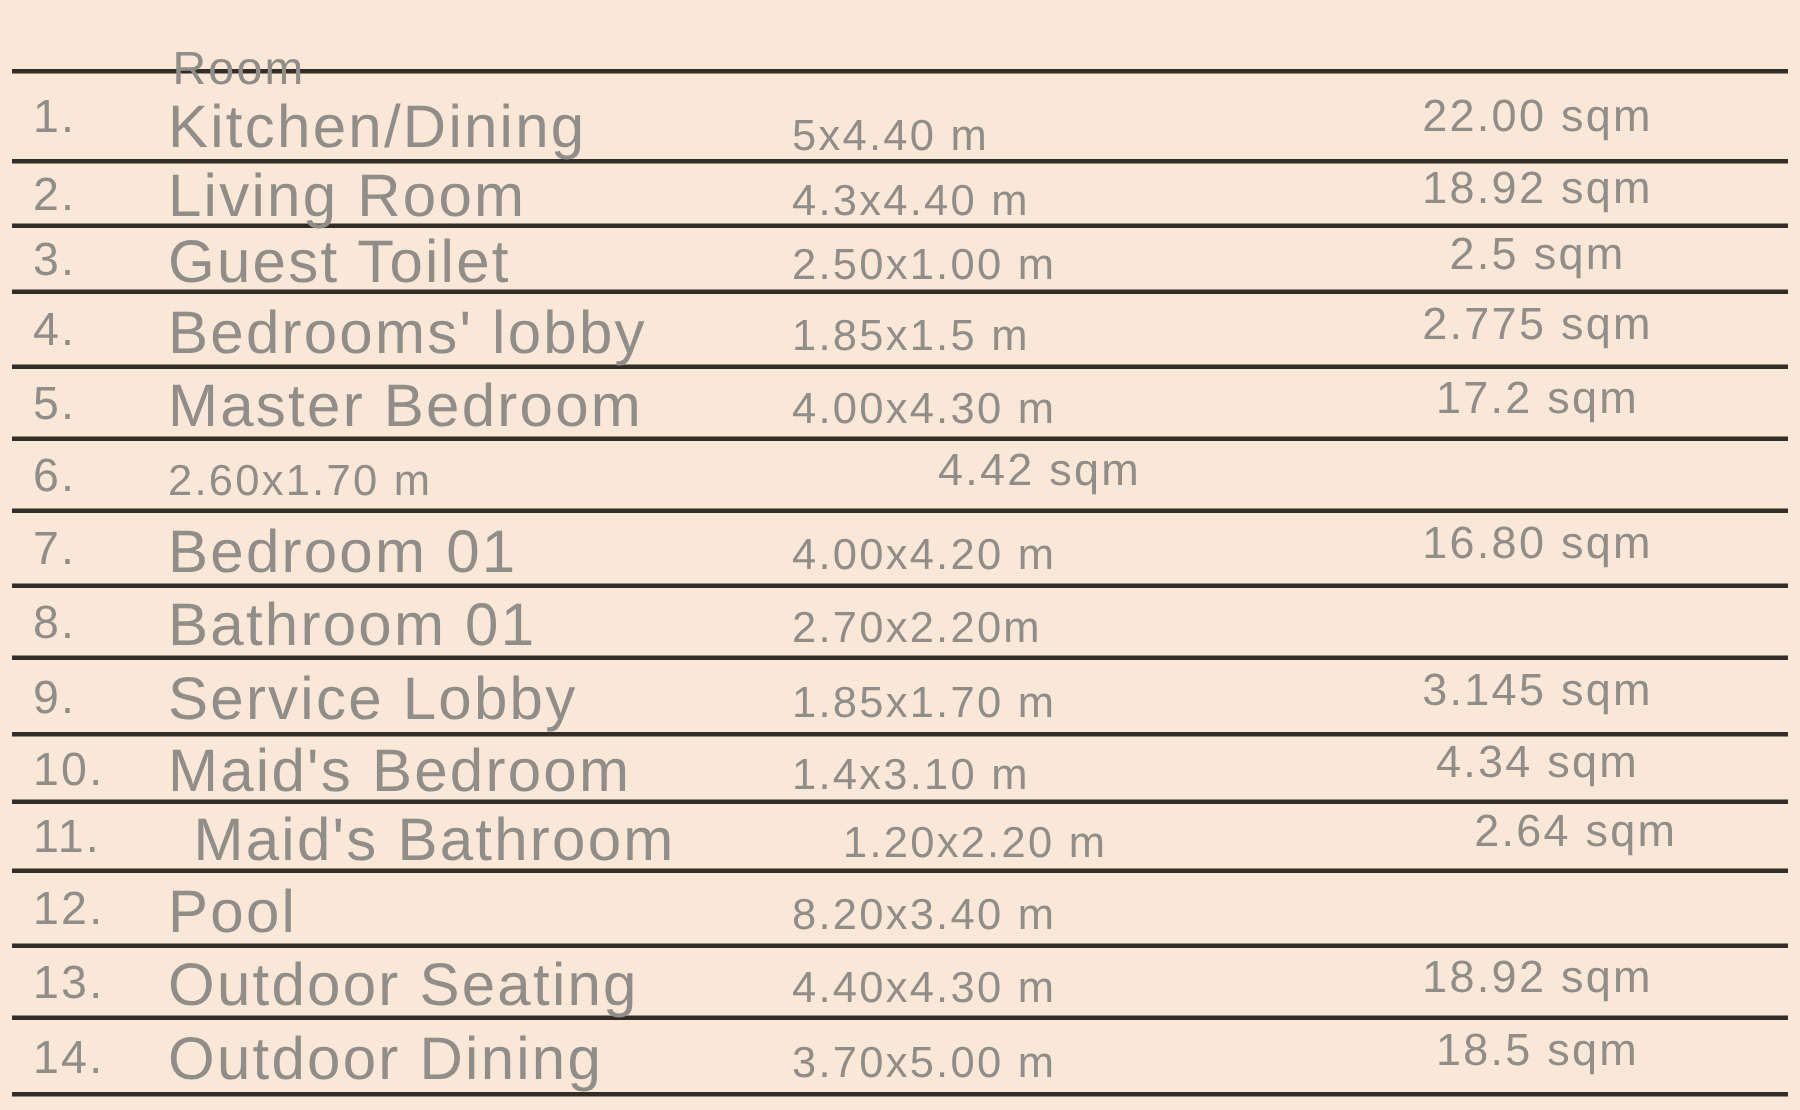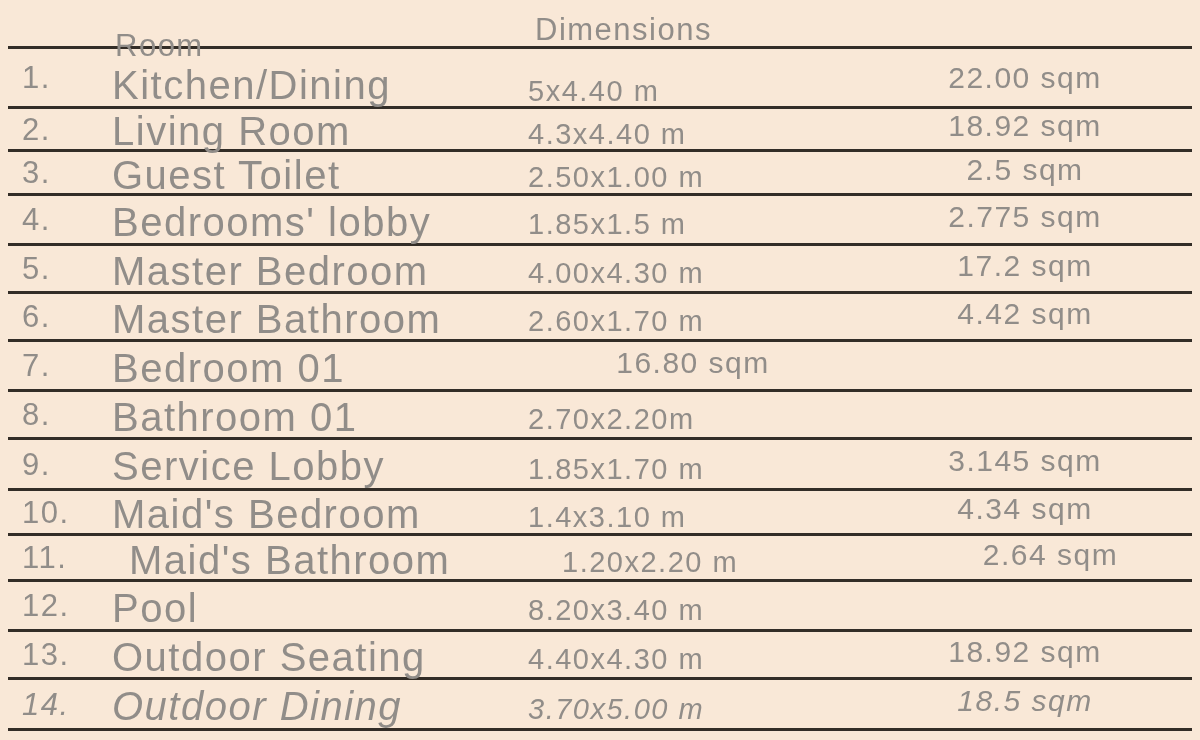--- a/index.html
+++ b/index.html
@@ -42,21 +42,20 @@
   .header-row .c-room { padding-left: 3px; margin-top: 32px; }
   .header-row .c-dim  { padding-left: 7px; }
 </style>
 </head>
 <body style="--background: #f9e8d7; --text: #918d89; --line: #332d27;">
 
 <div class="table">
   <div class="row header-row">
     <div class="cell c-no"></div>
     <div class="cell c-room">Room</div>
-    <div class="cell c-dim">Dimensions</div>
   </div>
   <div id="table-body">
       <div class="row body-row row-first" style="height: 60px;">
         <div class="cell c-no">1.</div>
         <div class="cell c-room">Kitchen/Dining</div>
         <div class="cell c-dim">5x4.40 m</div>
         <div class="cell c-total">22.00 sqm</div>
       </div>
       <div class="row body-row" style="height: 43px;">
         <div class="cell c-no">2.</div>
@@ -77,27 +76,27 @@
         <div class="cell c-total">2.775 sqm</div>
       </div>
       <div class="row body-row" style="height: 48px;">
         <div class="cell c-no">5.</div>
         <div class="cell c-room">Master Bedroom</div>
         <div class="cell c-dim">4.00x4.30 m</div>
         <div class="cell c-total">17.2 sqm</div>
       </div>
       <div class="row body-row" style="height: 48px;">
         <div class="cell c-no">6.</div>
-        <div class="cell c-room">Master Bathroom</div>
         <div class="cell c-dim">2.60x1.70 m</div>
         <div class="cell c-total">4.42 sqm</div>
       </div>
       <div class="row body-row" style="height: 50px;">
         <div class="cell c-no">7.</div>
         <div class="cell c-room">Bedroom 01</div>
+        <div class="cell c-dim">4.00x4.20 m</div>
         <div class="cell c-total">16.80 sqm</div>
       </div>
       <div class="row body-row" style="height: 48px;">
         <div class="cell c-no">8.</div>
         <div class="cell c-room">Bathroom 01</div>
         <div class="cell c-dim">2.70x2.20m</div>
       </div>
       <div class="row body-row" style="height: 51px;">
         <div class="cell c-no">9.</div>
         <div class="cell c-room">Service Lobby</div>
@@ -120,20 +119,20 @@
         <div class="cell c-no">12.</div>
         <div class="cell c-room">Pool</div>
         <div class="cell c-dim">8.20x3.40 m</div>
       </div>
       <div class="row body-row" style="height: 48px;">
         <div class="cell c-no">13.</div>
         <div class="cell c-room">Outdoor Seating</div>
         <div class="cell c-dim">4.40x4.30 m</div>
         <div class="cell c-total">18.92 sqm</div>
       </div>
-      <div class="row body-row" style="height: 51px; font-style: italic;">
+      <div class="row body-row" style="height: 51px;">
         <div class="cell c-no">14.</div>
         <div class="cell c-room">Outdoor Dining</div>
         <div class="cell c-dim">3.70x5.00 m</div>
         <div class="cell c-total">18.5 sqm</div>
       </div>
     </div>
 </div>
 
 </body></html>

